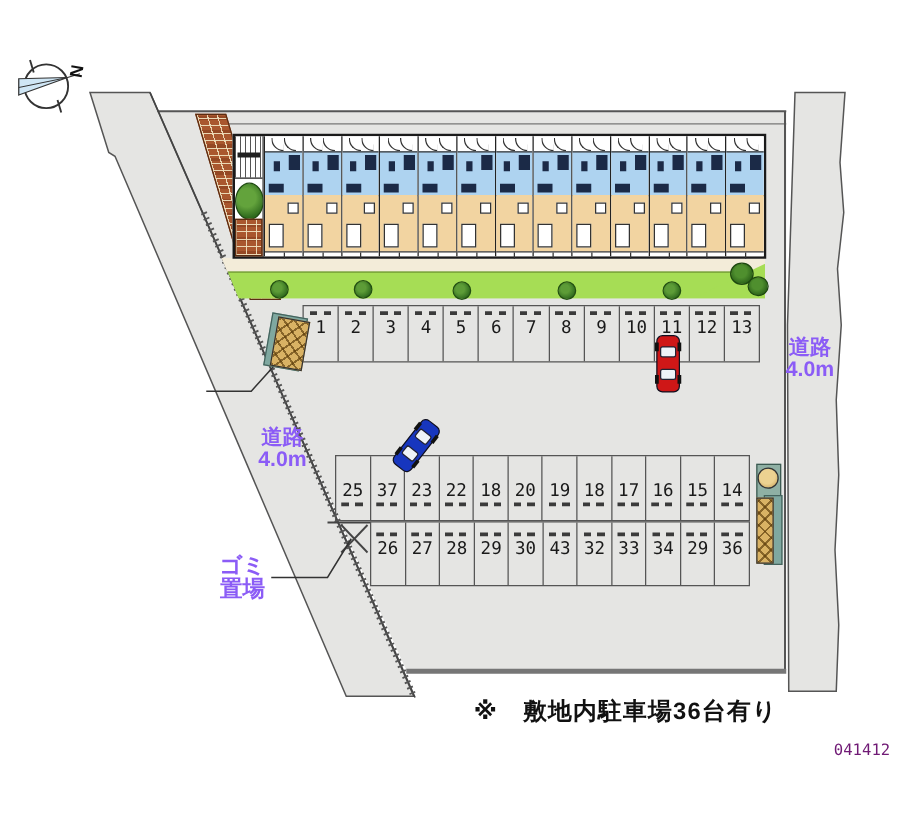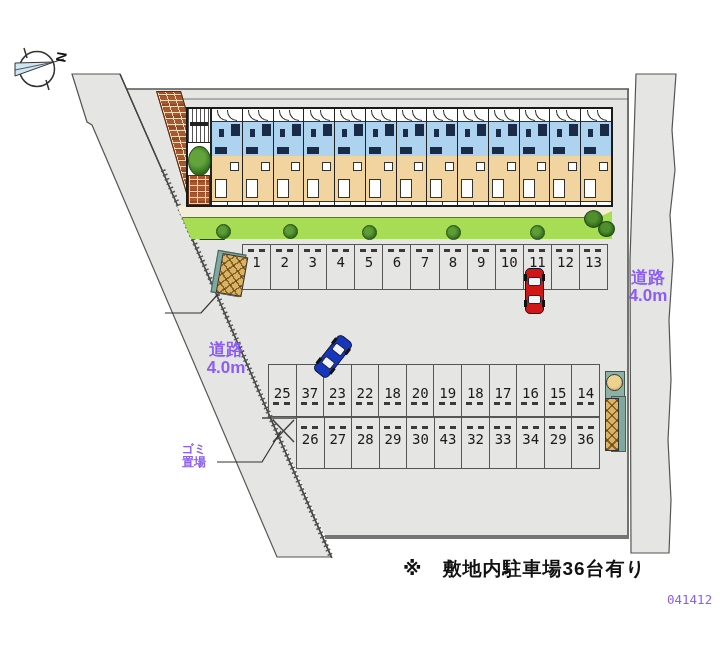--- a/index.html
+++ b/index.html
@@ -93,24 +93,24 @@
   .car .w1{top:8px;} .car .w2{bottom:9px;}
   .car .wheel{position:absolute;width:3px;height:7px;background:#111;}
   .wl1{left:-2px;top:5px;} .wr1{right:-2px;top:5px;} .wl2{left:-2px;bottom:6px;} .wr2{right:-2px;bottom:6px;}
   #car-red{left:525px;top:268px;width:19px;height:46px;background:#cf1717;}
   #car-blue{left:324px;top:334px;width:18px;height:45px;background:#1736be;transform:rotate(38deg);}
 
   
   .jlabel{z-index:6;color:#8b5cf6;font-weight:600;line-height:1.05;}
   #lbl-shelter{left:100px;top:295px;width:64px;font-size:17px;text-align:right;}
   #lbl-road-left{left:198px;top:341px;width:56px;font-size:17px;text-align:center;}
-  #lbl-garbage{left:170px;top:443px;width:48px;font-size:12px;text-align:center;}
+  #lbl-garbage{left:170px;top:443px;width:48px;font-size:18px;text-align:center;}
   #lbl-road-right{left:622px;top:269px;width:52px;font-size:17px;text-align:center;}
-  #note{left:379px;top:556px;font-size:19px;color:#111;letter-spacing:1px;z-index:6;font-weight:600;margin-left:24px;}
-  #planid{left:667px;top:592px;font-size:12.5px;color:#8b5cf6;z-index:6;
+  #note{left:379px;top:556px;font-size:19px;color:#111;letter-spacing:1px;z-index:6;font-weight:600;}
+  #planid{left:667px;top:592px;font-size:12.5px;color:#701a75;z-index:6;
           font-family:"DejaVu Sans Mono","Liberation Mono",monospace;}
   #north-n{left:53px;top:52px;width:16px;height:16px;font-size:14px;font-weight:bold;color:#111;
            transform:rotate(100deg);z-index:6;}
 </style>
 </head>
 <body>
 
 <div id="stage">
 
   <svg id="baselayer" width="720" height="655" viewBox="0 0 720 655">

